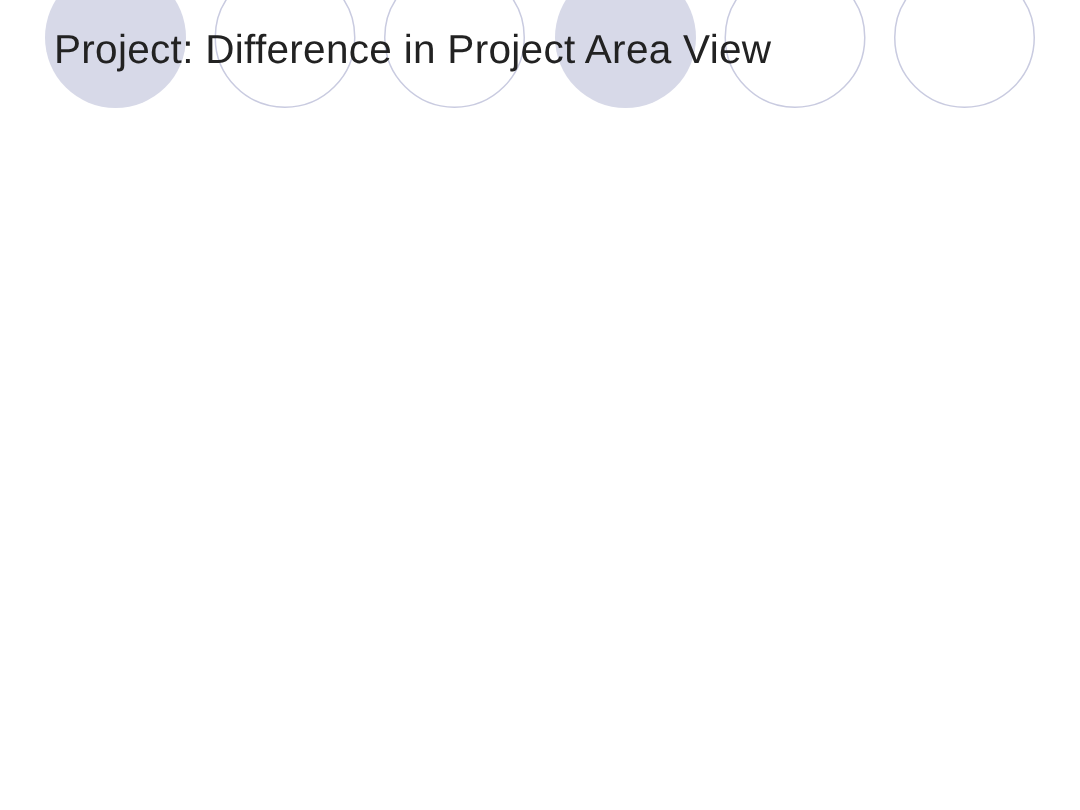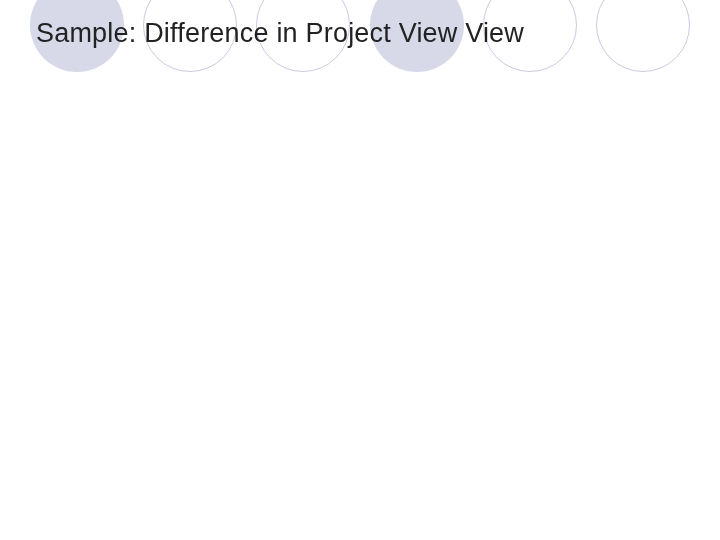--- a/index.html
+++ b/index.html
@@ -54,13 +54,13 @@
 
 <div class="circles-container">
   <div class="circle circle-filled"></div>
   <div class="circle circle-outline"></div>
   <div class="circle circle-outline"></div>
   <div class="circle circle-filled"></div>
   <div class="circle circle-outline"></div>
   <div class="circle circle-outline"></div>
 </div>
 
-<h1 class="slide-title">Sample: Difference in Project View View</h1>
+<h1 class="slide-title">Project: Difference in Project Area View</h1>
 
 </body></html>

